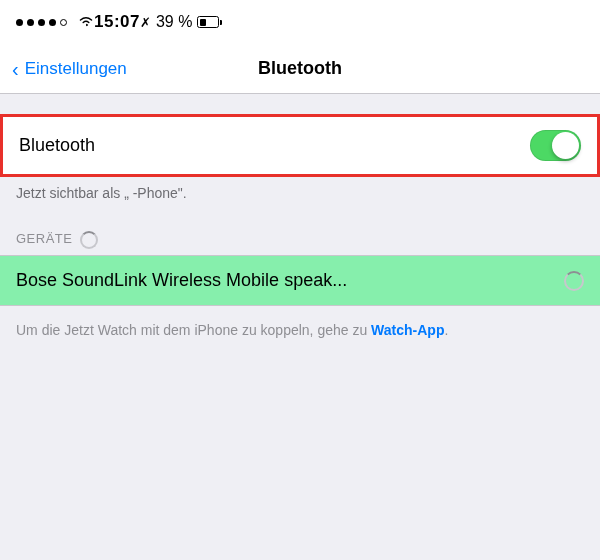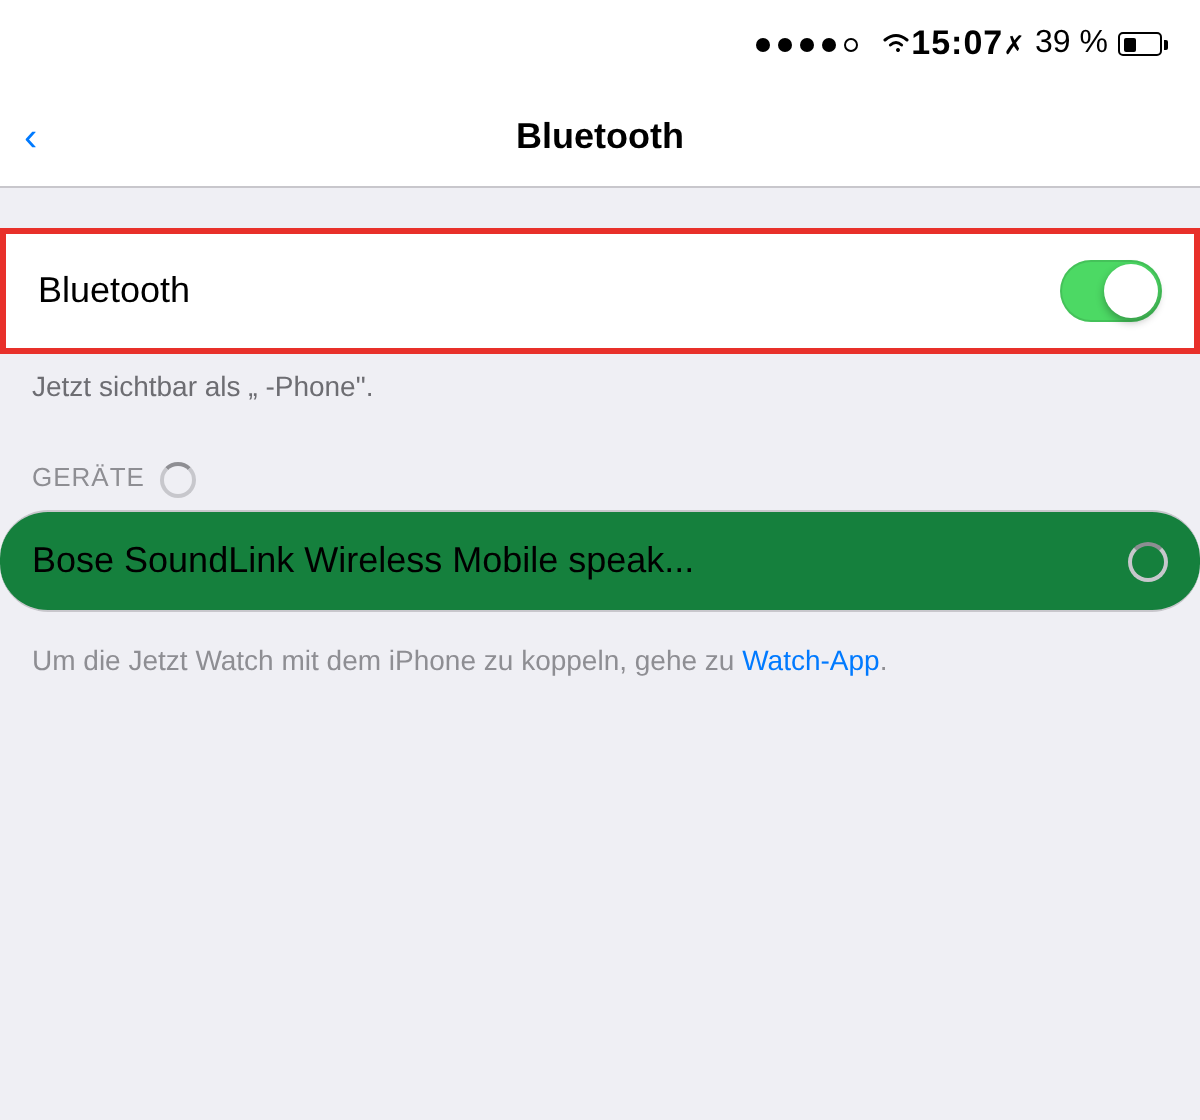--- a/index.html
+++ b/index.html
@@ -11,21 +11,21 @@
       font-family: -apple-system, 'Helvetica Neue', Arial, sans-serif;
       overflow: hidden;
     }
 
     
     .status-bar {
       background: #fff;
       height: 44px;
       display: flex;
       align-items: center;
-      justify-content: flex-end;
+      justify-content: flex-start;
       padding: 0 16px;
     }
     .status-left {
       display: flex;
       align-items: center;
       gap: 5px;
     }
     .status-dots {
       display: flex;
       gap: 4px;
@@ -169,24 +169,23 @@
       border-radius: 50%;
       animation: spin 1s linear infinite;
     }
     @keyframes spin {
       0% { transform: rotate(0deg); }
       100% { transform: rotate(360deg); }
     }
 
     
     .device-section {
-      background: #15803d;
+      background: #86efac;
       border-top: 1px solid #c8c7cc;
       border-bottom: 1px solid #c8c7cc;
-      border-radius: 24px;
     }
     .device-row {
       display: flex;
       align-items: center;
       justify-content: space-between;
       padding: 14px 16px;
     }
     .device-name {
       font-size: 18px;
       color: #000;
@@ -203,20 +202,21 @@
 
     
     .footer-text {
       padding: 14px 16px 0 16px;
       font-size: 14px;
       color: #8e8e93;
       line-height: 1.5;
     }
     .footer-link {
       color: #007aff;
+      font-weight: bold;
     }
 
     
     .battery-icon {
       display: inline-flex;
       align-items: center;
     }
     .battery-body {
       width: 22px;
       height: 12px;
@@ -274,20 +274,21 @@
         <div class="battery-fill"></div>
       </div>
       <div class="battery-tip"></div>
     </div>
   </div>
 </div>
 
 <div class="nav-bar">
   <div class="nav-back">
     <span class="nav-chevron">‹</span>
+    <span class="nav-back-label">Einstellungen</span>
   </div>
   <div class="nav-title">Bluetooth</div>
 </div>
 
 <div class="content">
 
   <div class="bluetooth-section">
     <div class="bluetooth-row">
       <span class="bluetooth-label">Bluetooth</span>
       <div class="toggle">

